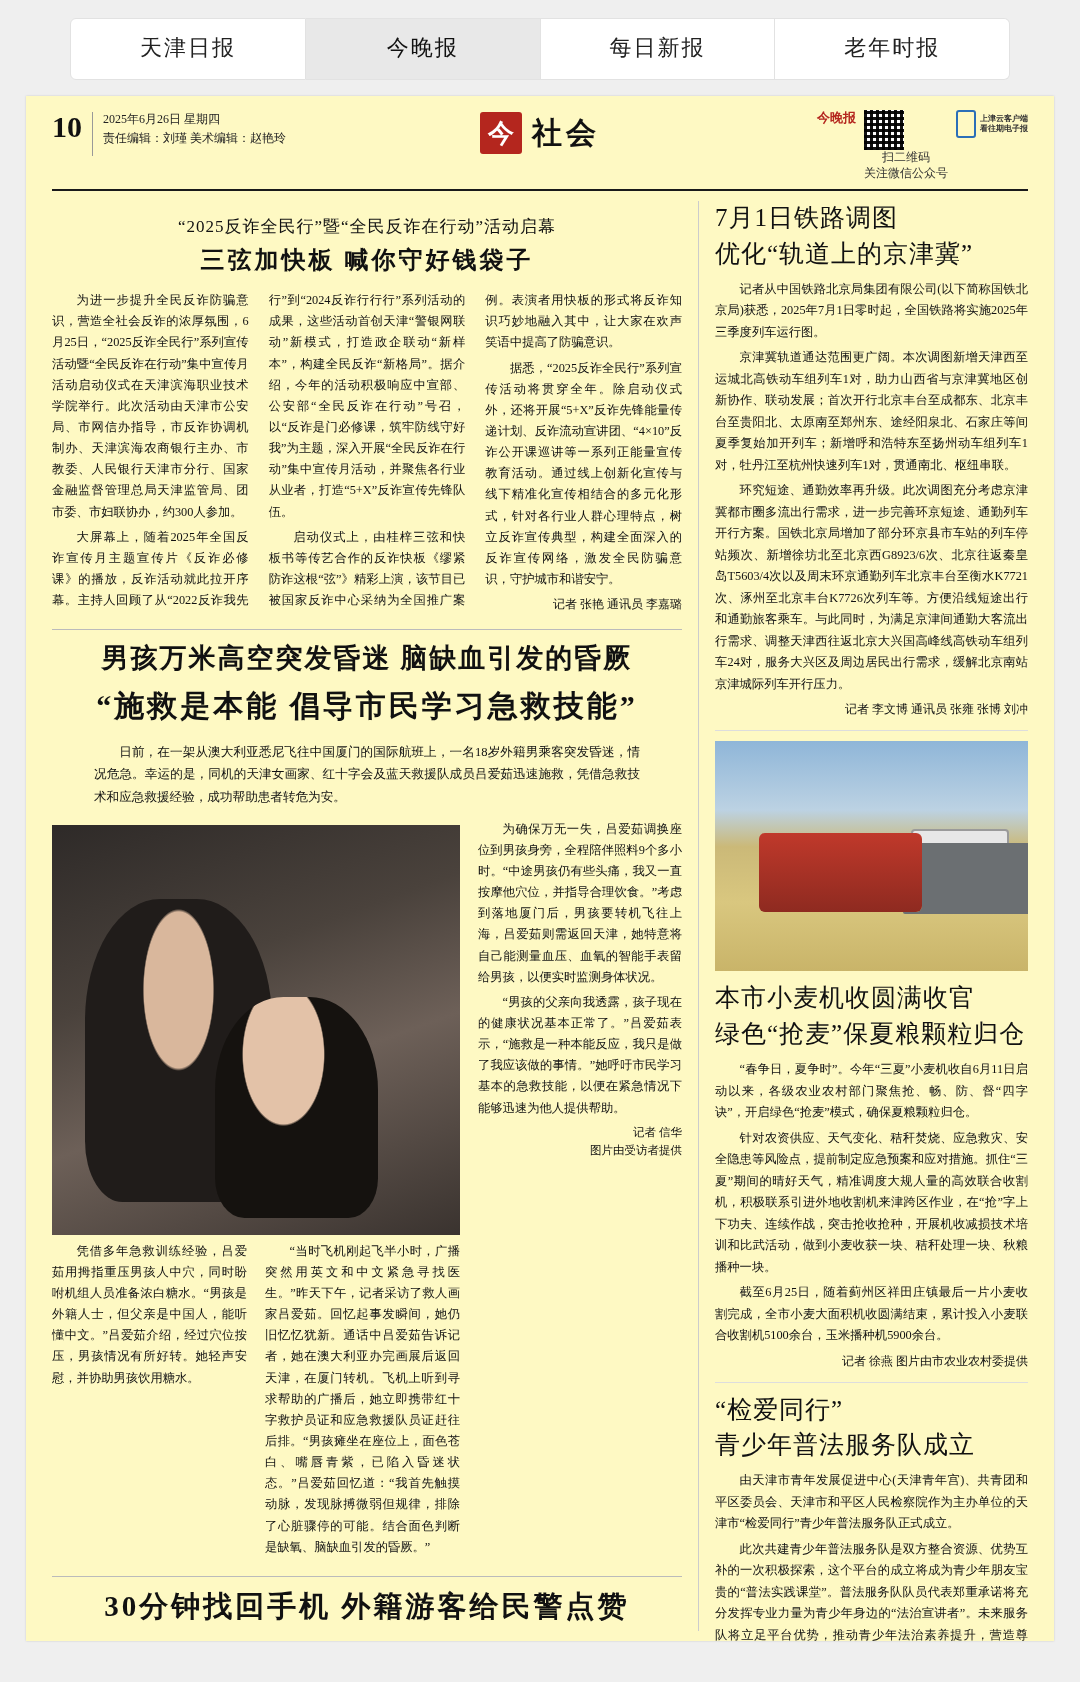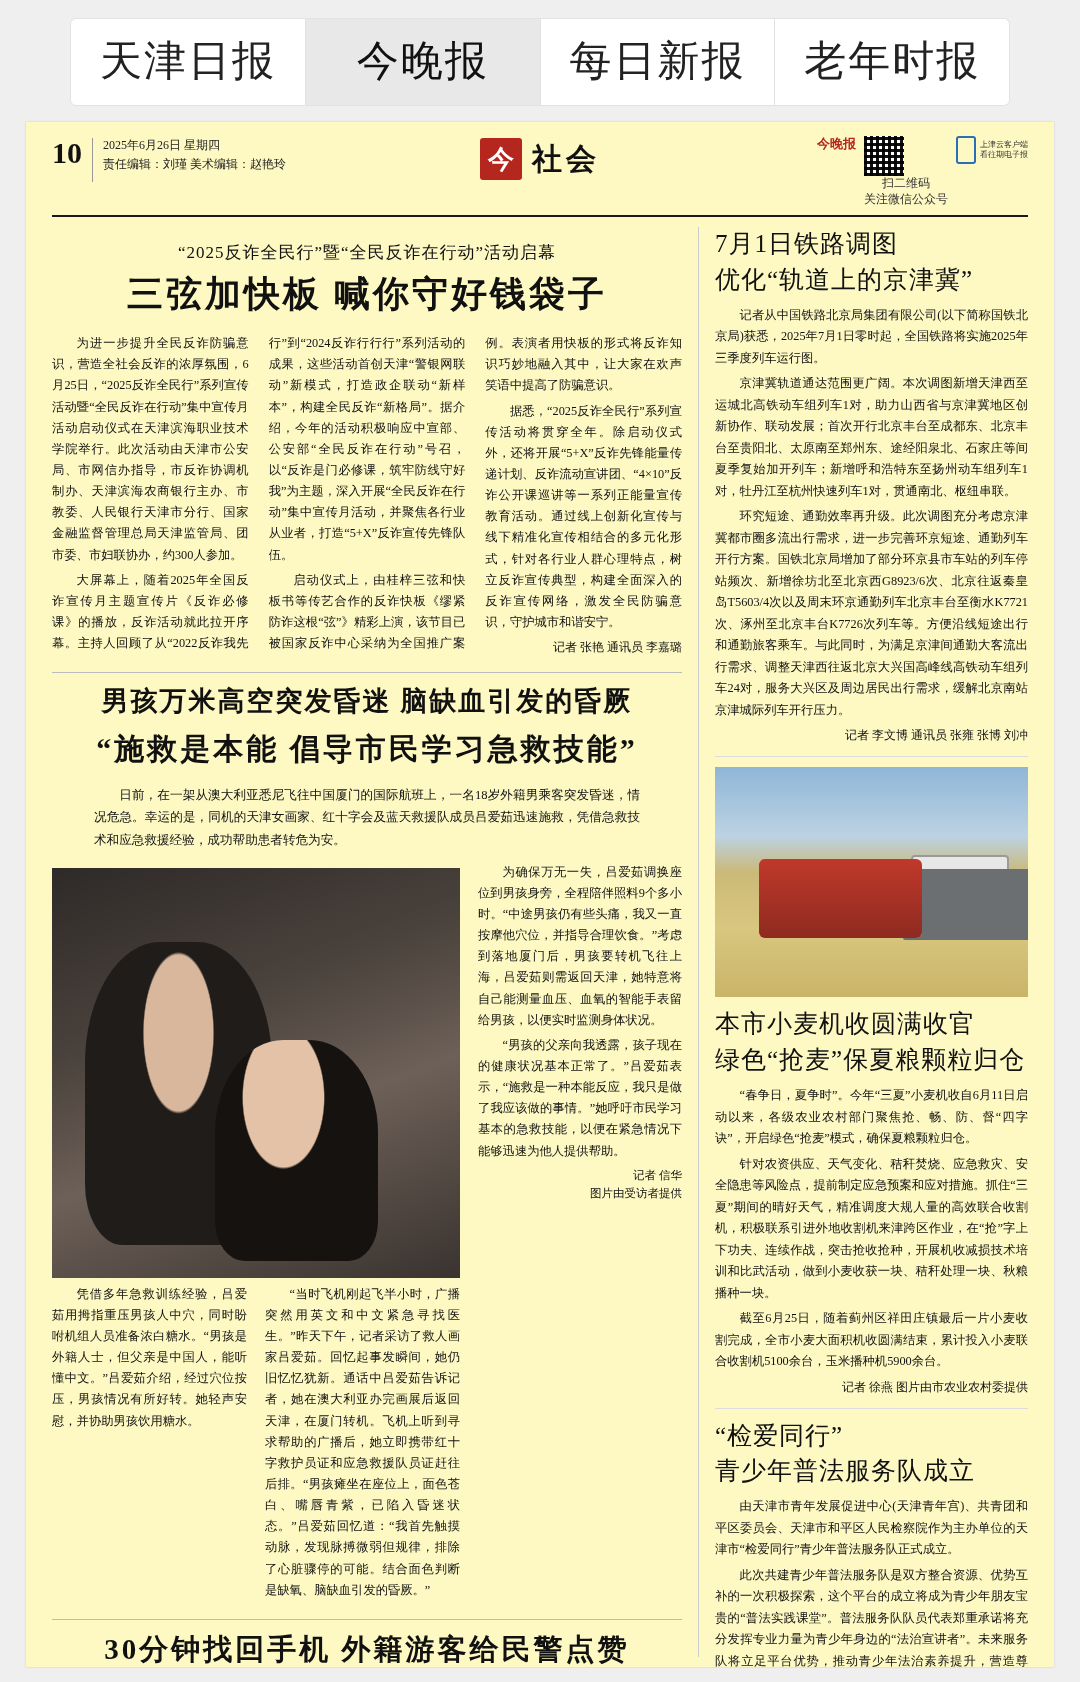--- a/index.html
+++ b/index.html
@@ -12,21 +12,21 @@
   }
   .tabs{
     display:flex;
     gap:0;
     padding:18px 70px 10px 70px;
     box-sizing:border-box;
   }
   .tab{
     flex:1;
     text-align:center;
-    font-size:42px;
+    font-size:22px;
     letter-spacing:2px;
     padding:14px 0 16px 0;
     background:#fff;
     color:#222;
     border:1px solid #e2e2e2;
     border-left:none;
     font-family:"Liberation Sans", sans-serif;
   }
   .tab:first-child{border-left:1px solid #e2e2e2;border-radius:6px 0 0 6px;}
   .tab:last-child{border-radius:0 6px 6px 0;}
@@ -61,30 +61,30 @@
     font-size:26px;font-weight:bold;border-radius:3px;
   }
   .sec-title{font-size:30px;font-weight:bold;letter-spacing:4px;}
   .mh-right{width:300px;display:flex;justify-content:flex-end;align-items:flex-start;gap:8px;}
   .mh-logo{font-size:13px;color:#b4261e;font-weight:bold;text-align:center;line-height:1.3;}
   .qr{width:40px;height:40px;background:
      repeating-linear-gradient(0deg,#111 0 3px,#fff 3px 6px),
      repeating-linear-gradient(90deg,#111 0 3px,transparent 3px 6px);
      background-blend-mode:multiply;}
   .qr-wrap{text-align:center;font-size:12px;line-height:1.3;color:#333;}
-  .mh-phone{display:flex;align-items:center;gap:4px;font-size:8px;color:#333;text-align:center;line-height:1.3;}
+  .mh-phone{display:flex;align-items:center;gap:4px;font-size:8px;color:#333;text-align:center;line-height:1.3;font-weight:bold;}
   .phone-ic{width:16px;height:24px;border:2px solid #2b6fb8;border-radius:3px;}
 
   
   .body-grid{display:flex;gap:16px;margin-top:10px;height:1430px;}
   .col-left{width:640px;position:relative;}
   .col-right{width:318px;border-left:1px solid #ccc;padding-left:16px;position:relative;}
 
   .kicker{font-size:17px;text-align:center;letter-spacing:1px;margin:14px 0 6px;}
-  .headline{font-size:36px;font-weight:bold;text-align:center;letter-spacing:3px;margin:6px 0 14px;}
+  .headline{font-size:24px;font-weight:bold;text-align:center;letter-spacing:3px;margin:6px 0 14px;}
   .headline2{font-size:27px;font-weight:bold;text-align:center;letter-spacing:2px;margin:4px 0 10px;}
 
   .cols3{column-count:3;column-gap:20px;font-size:12.3px;line-height:1.72;text-align:justify;}
   .cols3 p,.cols2 p,.colbody p{margin:0 0 4px;text-indent:2em;}
   .byline{text-align:right;font-size:12px;margin-top:2px;}
 
   .rule{border-top:1px solid #bbb;margin:14px 0 10px;}
   .rule-thin{border-top:1px solid #ddd;margin:10px 0;}
 
   .photo{

